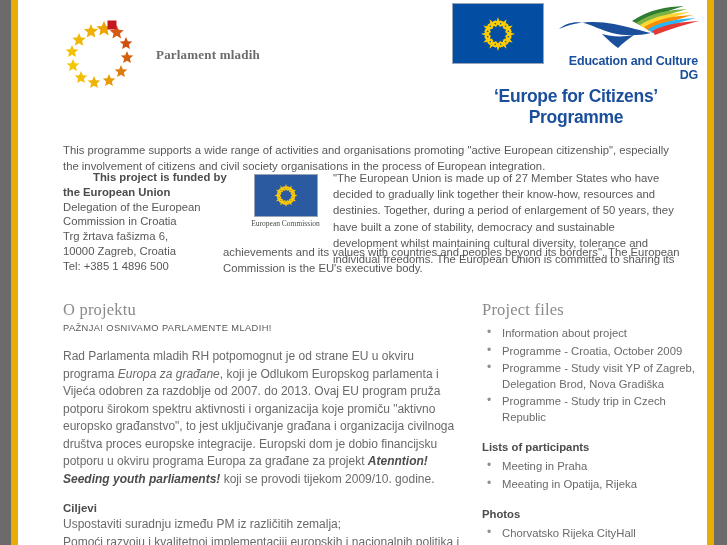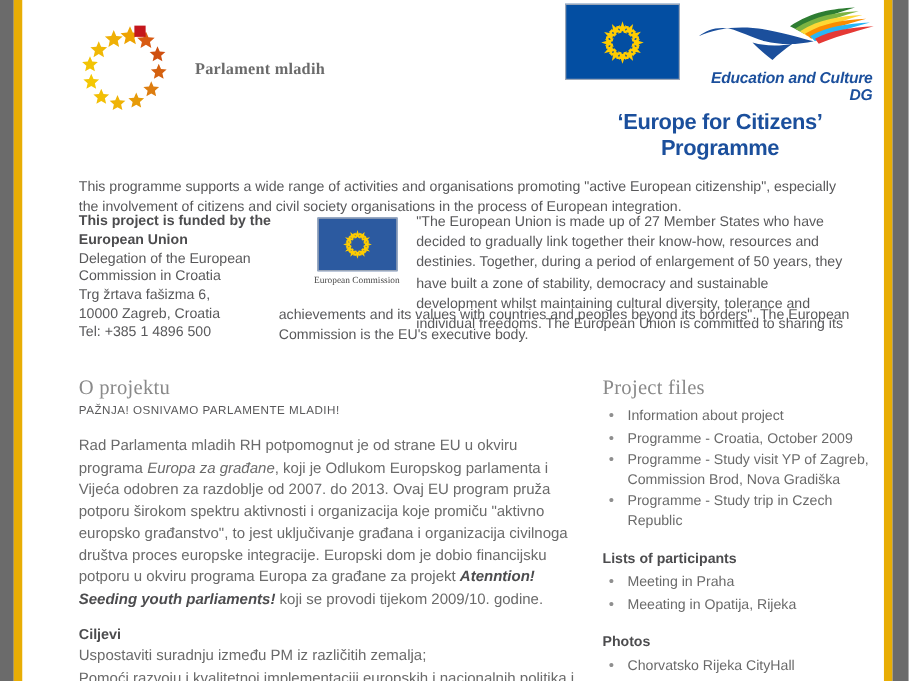--- a/index.html
+++ b/index.html
@@ -95,21 +95,20 @@
   .eac-mark { display: block; }
   .eac-text {
     font-family: "Liberation Sans", sans-serif;
     font-size: 12.5px;
     font-weight: bold;
     color: #1b4f9c;
     letter-spacing: -0.2px;
     margin-top: 1px;
     text-align: right;
     padding-right: 2px;
-    font-style: italic;
   }
   .efc-title {
     font-family: "Liberation Sans", sans-serif;
     font-size: 17.5px;
     font-weight: bold;
     color: #1b4f9c;
     letter-spacing: -0.3px;
     margin-top: 4px;
     text-align: center;
   }
@@ -142,21 +141,21 @@
     width: 618px;
   }
   .funded-left {
     position: absolute;
     left: 0;
     top: 0;
     width: 175px;
     font-size: 11.3px;
     line-height: 14.8px;
   }
-  .funded-left b { color: #4c4c4e; }
+  .funded-left b { color: #4c4c4e; margin-left: 30px; }
   .ec-logo {
     position: absolute;
     left: 185px;
     top: 4px;
     width: 75px;
     text-align: center;
   }
   .eu-flag-small {
     width: 64px;
     height: 43px;
@@ -399,21 +398,21 @@
       <span>Uspostaviti suradnju između PM iz različitih zemalja;</span><br>
       <span>Pomoći razvoju i kvalitetnoj implementaciji europskih i nacionalnih politika i</span>
     </p>
   </div>
 
   <div class="col-right">
     <h2 class="sec">Project files</h2>
     <ul class="flist">
       <li><span>Information about project</span></li>
       <li><span>Programme - Croatia, October 2009</span></li>
-      <li><span>Programme - Study visit YP of Zagreb, Commission Brod, Nova Gradiška</span></li>
+      <li><span>Programme - Study visit YP of Zagreb, Delegation Brod, Nova Gradiška</span></li>
       <li><span>Programme - Study trip in Czech Republic</span></li>
     </ul>
 
     <p class="rgroup-h">Lists of participants</p>
     <ul class="flist">
       <li><span>Meeting in Praha</span></li>
       <li><span>Meeating in Opatija, Rijeka</span></li>
     </ul>
 
     <p class="rgroup-h">Photos</p>

